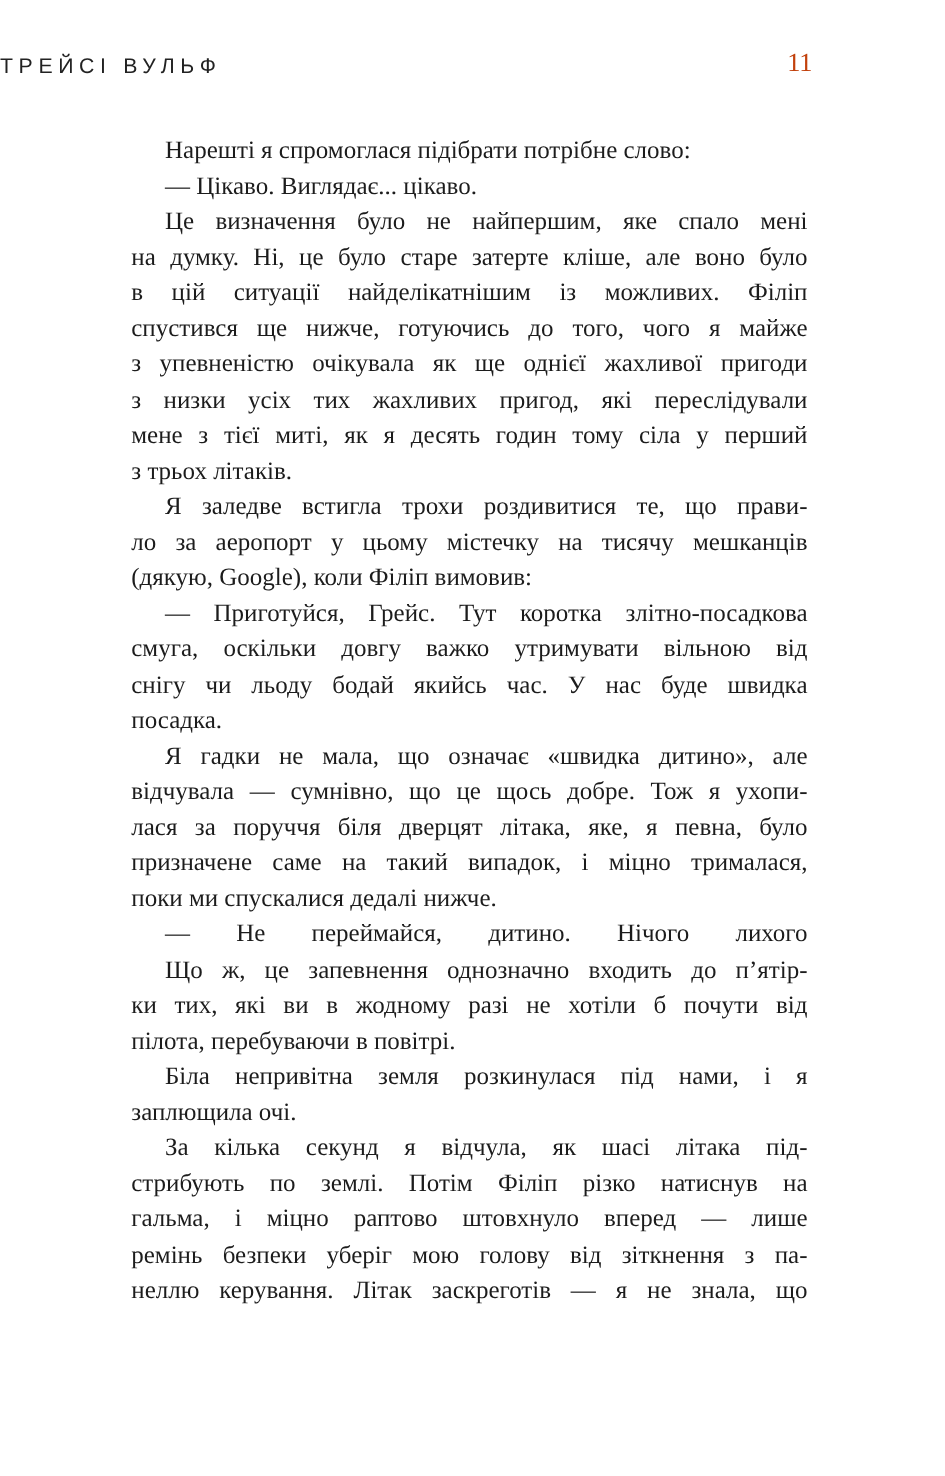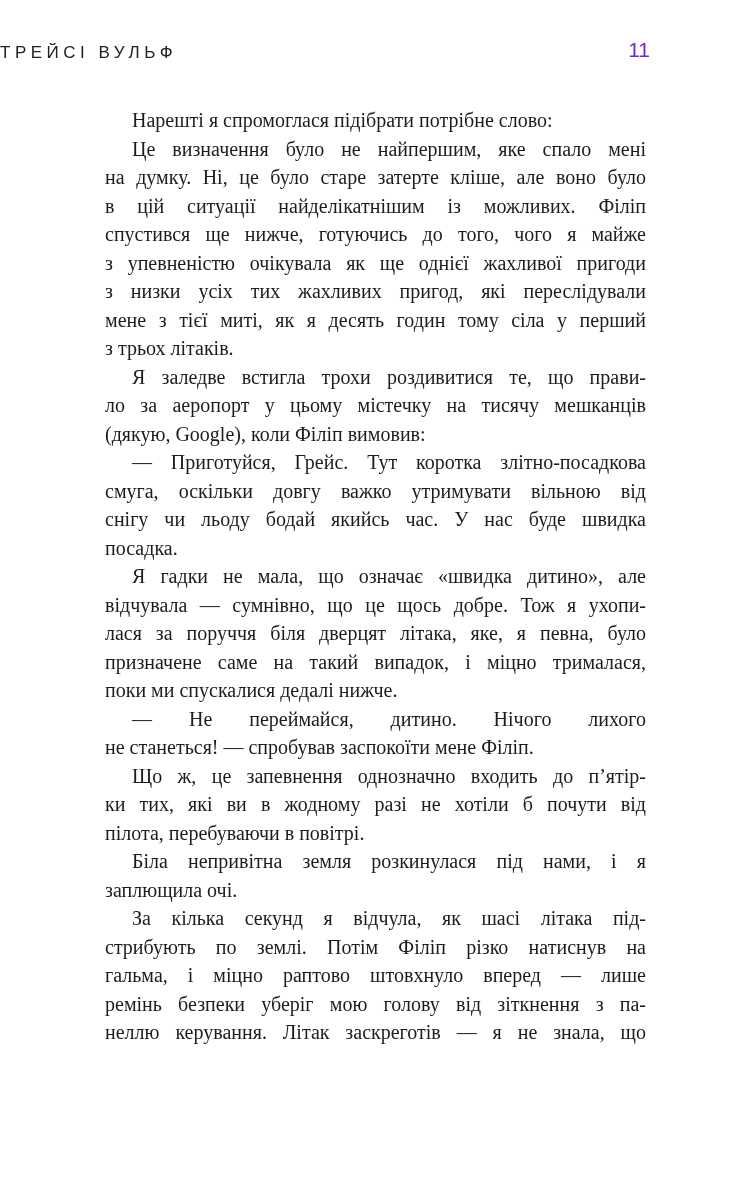--- a/index.html
+++ b/index.html
@@ -35,23 +35,23 @@
     font-family: "Liberation Sans", sans-serif;
     font-size: 17px;
     font-weight: 400;
     letter-spacing: 4.5px;
     color: #222222;
   }
   .page-number {
     position: absolute;
     top: 0;
     right: 106px;
-    font-family: Liberation Sans, sans-serif;
+    font-family: Liberation Serif, serif;
     font-size: 21px;
-    color: #6d28d9;
+    color: #c2410c;
   }
   .text-block {
     position: absolute;
     top: 106px;
     left: 105px;
     width: 541px;
     font-size: 20px;
     line-height: 28.5px;
   }
   .paragraph {
@@ -78,20 +78,23 @@
   <div class="page-header">
     <div class="header-author">ТРЕЙСІ ВУЛЬФ</div>
     <div class="page-number">11</div>
   </div>
 
   <div class="text-block">
       <div class="paragraph">
         <div class="line first last">Нарешті я спромоглася підібрати потрібне слово:</div>
       </div>
       <div class="paragraph">
+        <div class="line first last">— Цікаво. Виглядає... цікаво.</div>
+      </div>
+      <div class="paragraph">
         <div class="line first">Це визначення було не найпершим, яке спало мені</div>
         <div class="line">на думку. Ні, це було старе затерте кліше, але воно було</div>
         <div class="line">в цій ситуації найделікатнішим із можливих. Філіп</div>
         <div class="line">спустився ще нижче, готуючись до того, чого я майже</div>
         <div class="line">з упевненістю очікувала як ще однієї жахливої пригоди</div>
         <div class="line">з низки усіх тих жахливих пригод, які переслідували</div>
         <div class="line">мене з тієї миті, як я десять годин тому сіла у перший</div>
         <div class="line last">з трьох літаків.</div>
       </div>
       <div class="paragraph">
@@ -107,21 +110,20 @@
       </div>
       <div class="paragraph">
         <div class="line first">Я гадки не мала, що означає «швидка дитино», але</div>
         <div class="line">відчувала — сумнівно, що це щось добре. Тож я ухопи-</div>
         <div class="line">лася за поруччя біля дверцят літака, яке, я певна, було</div>
         <div class="line">призначене саме на такий випадок, і міцно трималася,</div>
         <div class="line last">поки ми спускалися дедалі нижче.</div>
       </div>
       <div class="paragraph">
         <div class="line first">— Не переймайся, дитино. Нічого лихого</div>
-        <div class="line last">не станеться! — спробував заспокоїти мене Філіп.</div>
       </div>
       <div class="paragraph">
         <div class="line first">Що ж, це запевнення однозначно входить до п’ятір-</div>
         <div class="line">ки тих, які ви в жодному разі не хотіли б почути від</div>
         <div class="line last">пілота, перебуваючи в повітрі.</div>
       </div>
       <div class="paragraph">
         <div class="line first">Біла непривітна земля розкинулася під нами, і я</div>
         <div class="line last">заплющила очі.</div>
       </div>

